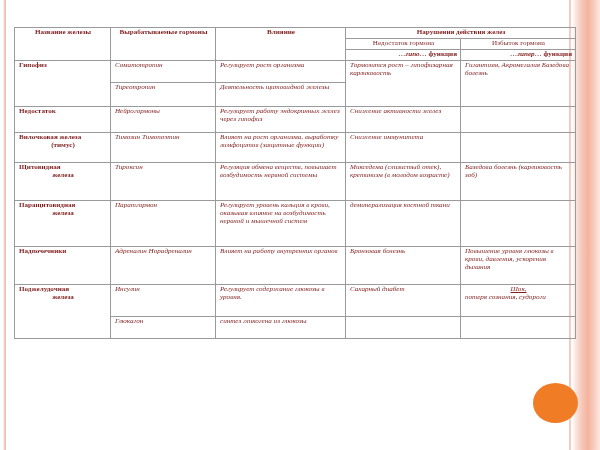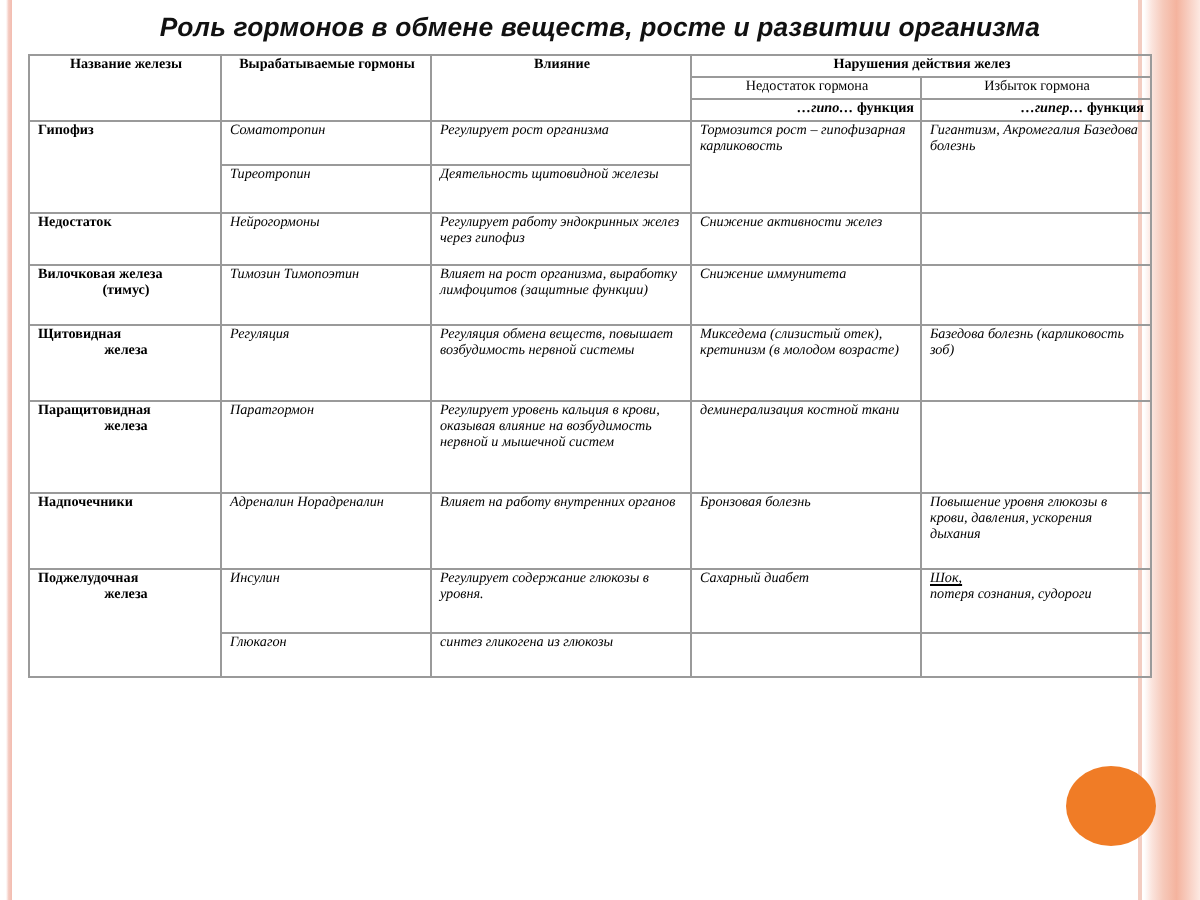--- a/index.html
+++ b/index.html
@@ -81,21 +81,21 @@
   }
 
   
   #hormone-table {
     position: absolute;
     left: 14px;
     top: 27px;
     width: 561px;
     border-collapse: collapse;
     table-layout: fixed;
-    color: #000000;
+    color: #7f1d1d;
   }
   #hormone-table td,
   #hormone-table th {
     border: 1px solid #9a9a9a;
     vertical-align: top;
     padding: 1px 3px 1px 4px;
     line-height: 1.12;
     font-size: 7.1px;
   }
   
@@ -145,32 +145,32 @@
   td.gland.sm .ln2 { font-size: 7.1px; }
 
   
   td.it {
     font-style: italic;
     font-size: 7.2px;
   }
   td.it .l { display: block; }
   td.underline-first .l:first-child {
     text-decoration: underline;
+    text-align: center;
   }
 </style>
 </head>
 <body>
 
 <div id="slide">
 
   <div class="edge-left"></div>
   <div class="edge-right-line"></div>
   <div class="edge-right-band"></div>
 
-  <div class="slide-title">Роль гормонов в обмене веществ, росте и развитии организма</div>
 
   <table id="hormone-table">
     <colgroup>
       <col class="c1">
         <col class="c2">
         <col class="c3">
         <col class="c4">
         <col class="c5">
     </colgroup>
     <thead>
@@ -210,21 +210,21 @@
         </tr>
         <tr style="height: 30px;">
           <td class="gland sm" rowspan="1"><span>Вилочковая железа</span><span class="ln2">(тимус)</span></td>
           <td class="it">Тимозин Тимопоэтин</td>
           <td class="it">Влияет на рост организма, выработку лимфоцитов (защитные функции)</td>
           <td class="it">Снижение иммунитета</td>
           <td class="it">&nbsp;</td>
         </tr>
         <tr style="height: 38px;">
           <td class="gland" rowspan="1"><span>Щитовидная</span><span class="ln2">железа</span></td>
-          <td class="it">Регуляция</td>
+          <td class="it">Тироксин</td>
           <td class="it">Регуляция обмена веществ, повышает возбудимость  нервной системы</td>
           <td class="it">Микседема (слизистый отек), кретинизм (в молодом возрасте)</td>
           <td class="it">Базедова болезнь (карликовость зоб)</td>
         </tr>
         <tr style="height: 46px;">
           <td class="gland sm" rowspan="1"><span>Паращитовидная</span><span class="ln2">железа</span></td>
           <td class="it">Паратгормон</td>
           <td class="it">Регулирует уровень кальция в крови, оказывая влияние на возбудимость нервной и мышечной систем</td>
           <td class="it">деминерализация костной ткани</td>
           <td class="it">&nbsp;</td>

